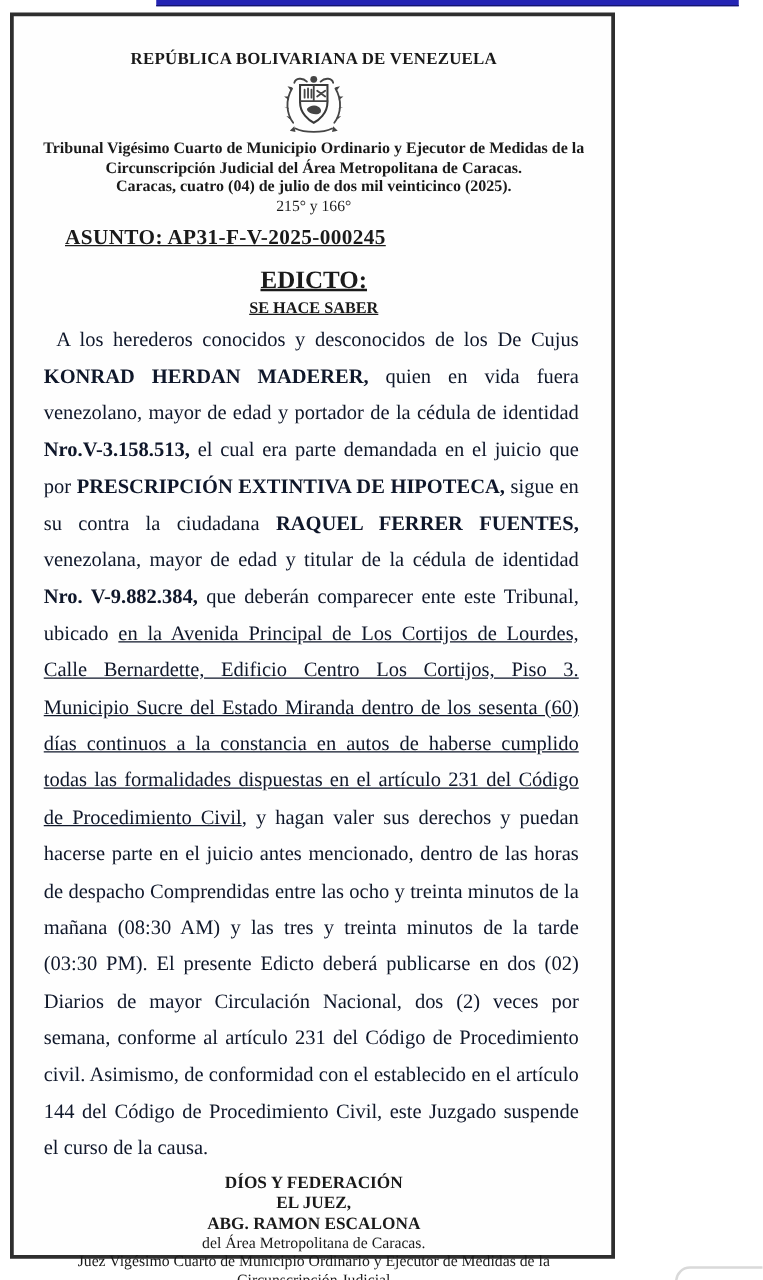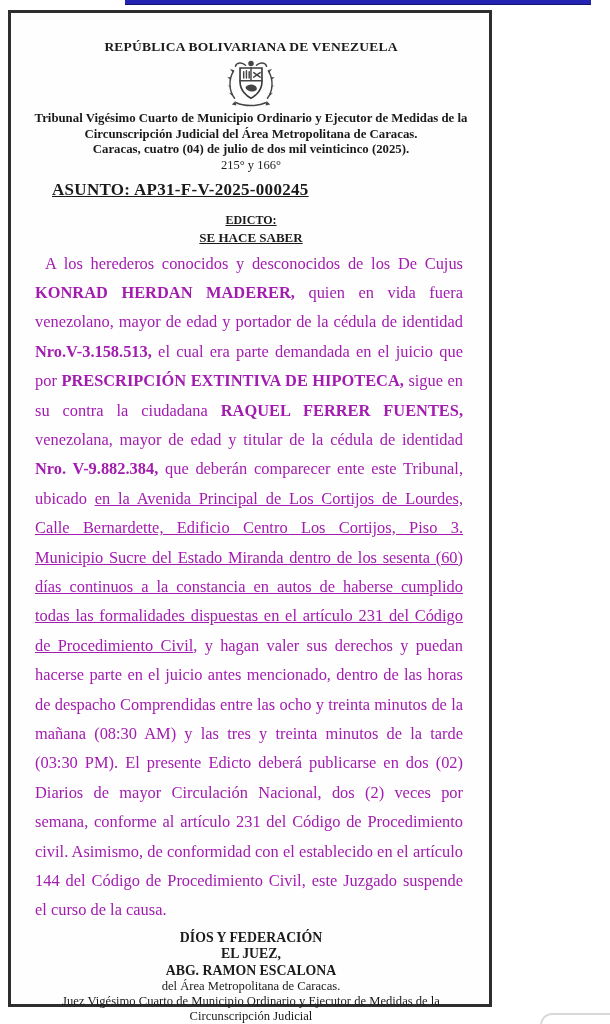--- a/index.html
+++ b/index.html
@@ -30,27 +30,27 @@
   .u { text-decoration: underline; }
   .republic { font-size: 13.5px; font-weight: bold; letter-spacing: .2px; }
   .emblem-wrap { margin: 3px auto 0 auto; width: 56px; height: 53px; }
   .poder { font-size: 14px; font-weight: bold; margin-top: 2px; }
   .trib-line { font-size: 12.8px; font-weight: bold; line-height: 15.5px; }
   .years { font-size: 12.5px; line-height: 15px; }
   .asunto {
     font-size: 17px; font-weight: bold; text-decoration: underline;
     margin-top: 7px; text-align: left; letter-spacing: .3px; margin-left: 19px;
   }
-  .edict-title { font-size: 12px; font-weight: bold; text-decoration: underline; margin-top: 13px; }
+  .edict-title { font-size: 20px; font-weight: bold; text-decoration: underline; margin-top: 13px; }
   .edict-sub   { font-size: 13px; font-weight: bold; text-decoration: underline; margin-top: 2px; }
   .body-par {
     margin: 3px 6px 0 2px;
     font-size: 16.4px; line-height: 29.4px;
     text-align: justify; text-indent: 10px;
-    color: #a21caf;
+    color: #0f172a;
   }
   .closing { margin-top: 5px; font-size: 13.8px; font-weight: bold; line-height: 16.5px; }
   .juez-desc { font-size: 12.6px; line-height: 15px; }
   .registry { margin-top: 7px; margin-left: 6px; font-size: 8.5px; line-height: 10px; color: #3c3c3c; text-align: left; }
   .corner-chip {
     position: absolute; left: 540px; top: 1013px;
     width: 90px; height: 26px;
     background: #fff;
     border: 2px solid #d9d9d9;
     border-radius: 12px;

